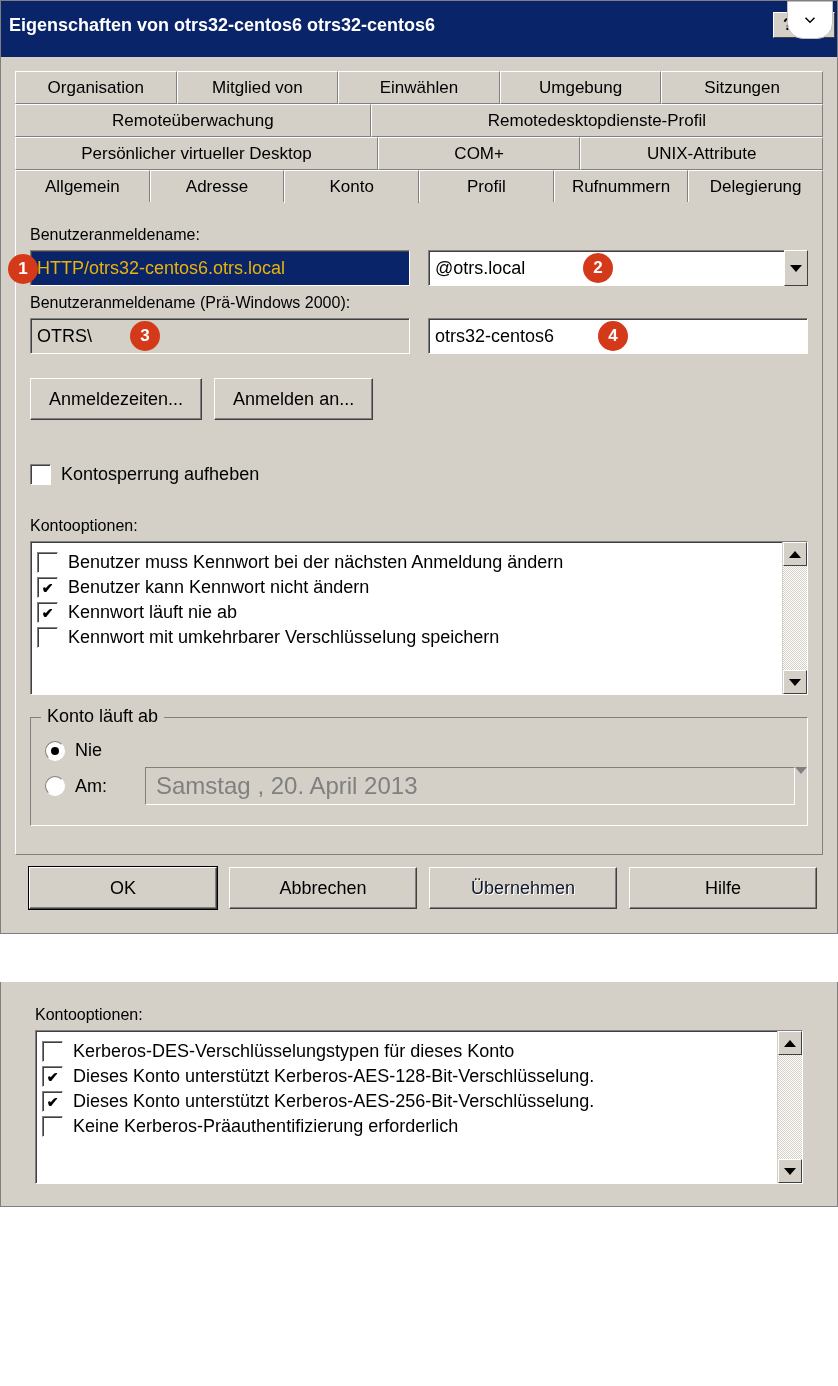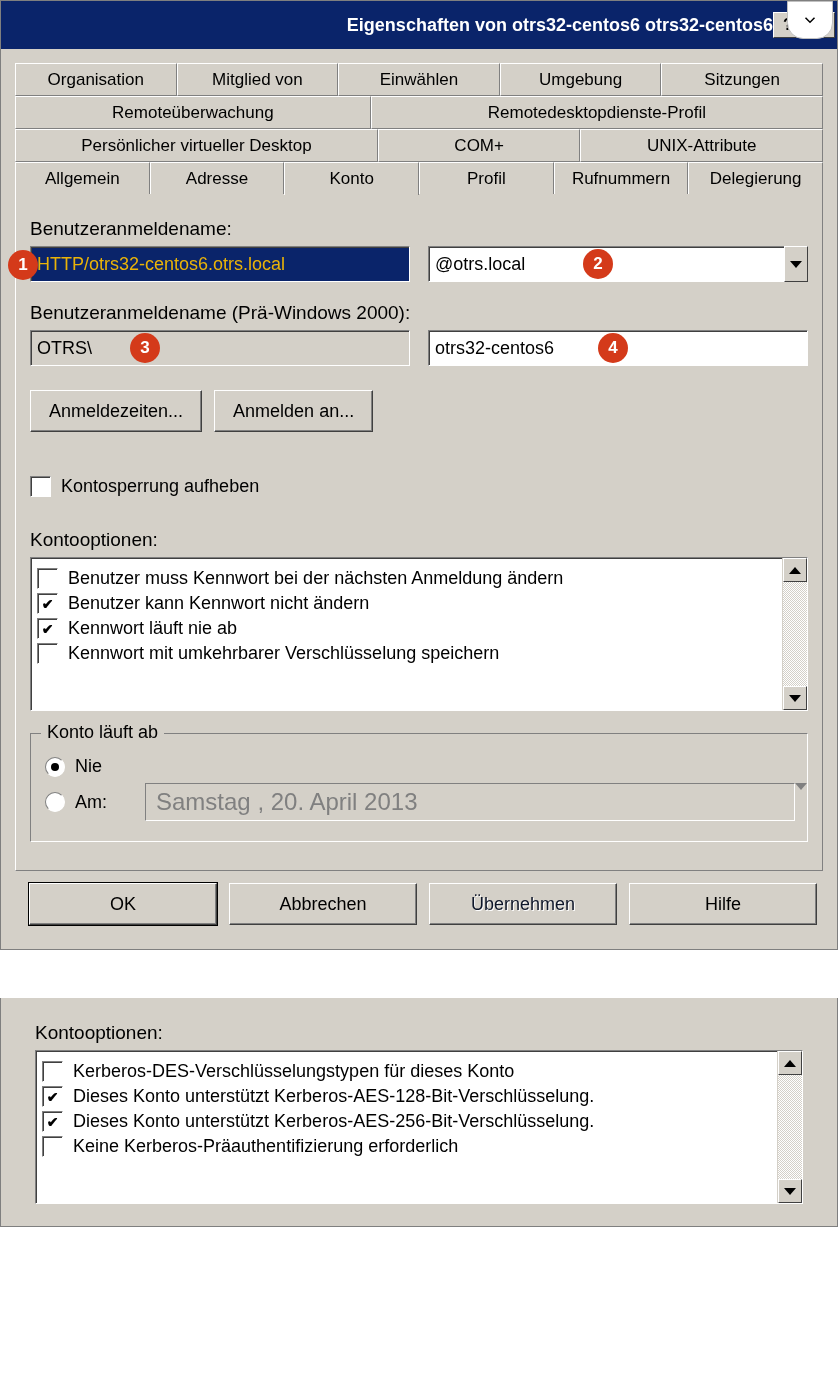--- a/index.html
+++ b/index.html
@@ -1,17 +1,17 @@
 <!DOCTYPE html>
 <html><head>
 <meta charset="utf-8">
 <style>
 html,body{margin:0;padding:0;font-family:Tahoma,"Segoe UI",Arial,sans-serif;font-size:17px;color:#000;background:#fff}
 .dialog{width:838px;border:1px solid #7f7f7f;background:#d4d0c8;box-sizing:border-box;position:relative}
-.titlebar{height:48px;background:linear-gradient(#0a246a,#0a246a);color:#fff;display:flex;align-items:center;justify-content:flex-end;padding:0 2px 0 8px;font-weight:bold;font-size:18px}
+.titlebar{height:48px;background:linear-gradient(#0a246a,#0a246a);color:#fff;display:flex;align-items:center;justify-content:space-between;padding:0 2px 8px 8px;font-weight:bold;font-size:18px}
 .titlebar-buttons{display:flex;gap:2px;align-items:center}
 .tbtn{width:28px;height:24px;background:#d4d0c8;border:1px solid #fff;border-right-color:#404040;border-bottom-color:#404040;display:flex;align-items:center;justify-content:center;color:#000;font-weight:bold;font-size:16px}
 .body{padding:14px 14px 10px 14px}
 
 
 .tabs{}
 .tabrow{display:flex}
 .tab{flex:1;background:#d4d0c8;border:1px solid #fff;border-right-color:#808080;border-bottom:1px solid #808080;box-sizing:border-box;height:33px;display:flex;align-items:center;justify-content:center;font-size:17px;position:relative;margin-right:0}
 .tabrow .tab+.tab{border-left:1px solid #fff}
 .tab.sel{background:#d4d0c8;border-bottom:none;z-index:2}
@@ -19,21 +19,21 @@
 
 
 .txt{height:36px;background:#fff;border-top:1px solid #808080;border-left:1px solid #808080;border-right:1px solid #fff;border-bottom:1px solid #fff;box-shadow:inset 1px 1px 0 #404040;padding:0 6px;font-size:18px;box-sizing:border-box;display:flex;align-items:center}
 .txt.selected{background:#0a246a;color:#eab308}
 .txt.readonly{background:#d4d0c8}
 .combo{position:relative;display:flex;align-items:center}
 .combo .txt{flex:1;border-right:none}
 .combo .arrow{width:24px;height:36px;background:#d4d0c8;border:1px solid #fff;border-right-color:#404040;border-bottom-color:#404040;display:flex;align-items:center;justify-content:center;box-sizing:border-box;position:relative}
 .arrow-glyph{width:0;height:0;border-left:6px solid transparent;border-right:6px solid transparent;border-top:7px solid #000}
 .arrow-glyph.dis{border-top-color:#808080}
-.label{margin-bottom:6px;font-size:19px}
+.label{margin-bottom:6px;font-size:16px}
 .row{display:flex;gap:18px;margin-top:6px}
 .col{flex:1}
 .btn{height:40px;padding:0 18px;background:#d4d0c8;border:1px solid #fff;border-right-color:#404040;border-bottom-color:#404040;box-shadow:inset -1px -1px 0 #808080;font-size:18px;display:inline-flex;align-items:center;justify-content:center}
 .btn.disabled{color:#0f172a;text-shadow:1px 1px 0 #fff}
 
 
 .cb{display:flex;align-items:center;gap:10px;font-size:18px;margin:4px 0}
 .cb .box{width:19px;height:19px;background:#fff;border-top:1px solid #808080;border-left:1px solid #808080;border-right:1px solid #fff;border-bottom:1px solid #fff;box-shadow:inset 1px 1px 0 #404040;display:flex;align-items:center;justify-content:center;font-size:14px;line-height:1}
 .check{font-weight:bold}
 
@@ -130,21 +130,21 @@
           </div>
           <div class="col combo" style="position:relative">
             <div class="txt">@otrs.local</div>
             <div class="arrow">
                 <div class="arrow-glyph"></div>
               </div>
             <div class="badge" style="left:155px;top:3px">2</div>
           </div>
         </div>
 
-        <div class="label" style="margin-top:20px">Benutzeranmeldename (Prä-Windows 2000):</div>
+        <div class="label" style="margin-top:8px">Benutzeranmeldename (Prä-Windows 2000):</div>
         <div class="row" style="position:relative">
           <div class="col" style="position:relative">
             <div class="txt readonly">OTRS\</div>
             <div class="badge" style="left:100px;top:3px">3</div>
           </div>
           <div class="col" style="position:relative">
             <div class="txt">otrs32-centos6</div>
             <div class="badge" style="left:170px;top:3px">4</div>
           </div>
         </div>

